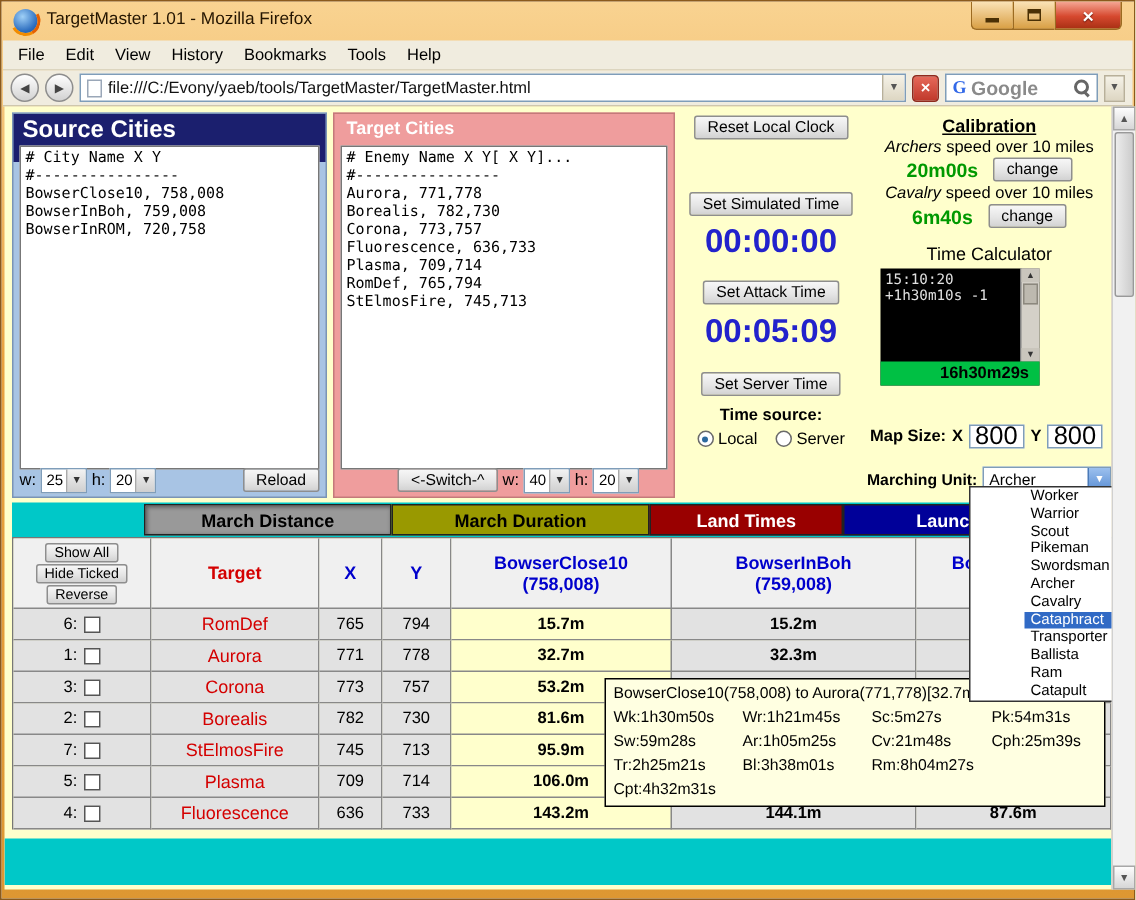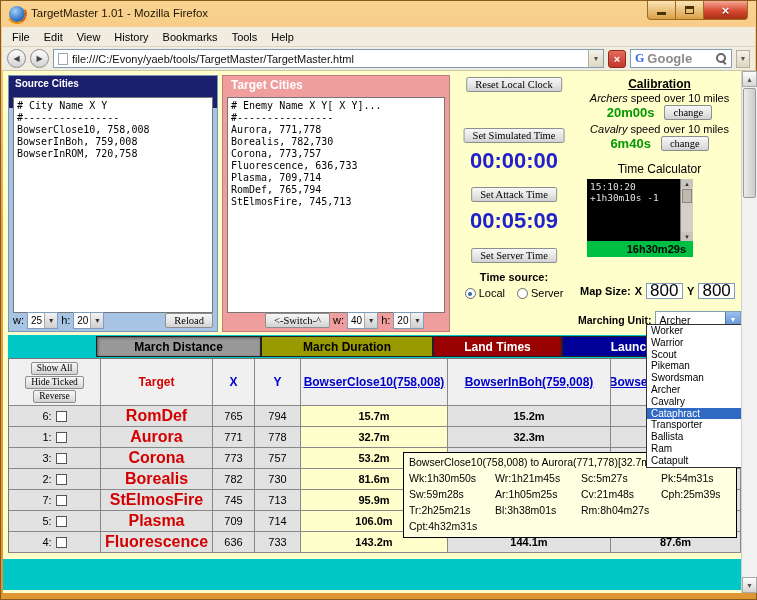--- a/index.html
+++ b/index.html
@@ -39,32 +39,32 @@
   .mag-icon { width:11px; height:11px; position:relative; flex:none; }
   .mag-icon::before { content:""; position:absolute; left:0; top:0; width:6px; height:6px; border:2px solid #666; border-radius:50%; }
   .mag-icon::after { content:""; position:absolute; left:7px; top:7px; width:5px; height:2px; background:#666; transform:rotate(45deg); transform-origin:0 0; }
   .nav-drop { width:14px; height:18px; display:flex; align-items:center; justify-content:center; font-size:7px; color:#555; border:1px solid #b8b09a; background:linear-gradient(#f5f2e8,#ddd6c2); flex:none; }
 
   
   .viewport { position:absolute; left:2px; top:70px; width:738px; height:522px; background:#ffffcc; overflow:hidden; font-size:11px; }
 
   
   .panel-src { position:absolute; left:5px; top:4px; width:210px; height:257px; background:#a8c4e4; border:1px solid #7a94b5; }
-  .src-title { height:32px; background:#1b1f6e; color:#fff; font-weight:bold; font-size:10px; padding:2px 0 0 6px; }
+  .src-title { height:32px; background:#1b1f6e; color:#fff; font-weight:bold; font-size:16px; padding:2px 0 0 6px; }
   .panel-tgt { position:absolute; left:219px; top:4px; width:228px; height:257px; background:#ef9d9d; border:1px solid #c47a7a; }
   .tgt-title { height:18px; color:#fff; font-weight:bold; font-size:12px; padding:2px 0 0 8px; }
   .citybox { position:absolute; left:4px; top:21px; font-family:"DejaVu Sans Mono",monospace; font-size:10px; line-height:12px; background:#fff; border:1px solid #777; resize:none; padding:2px 3px; white-space:pre; overflow:hidden; }
   .panel-src .citybox { width:200px; height:216px; }
   .panel-tgt .citybox { width:218px; height:216px; }
   .panel-controls { position:absolute; left:4px; right:4px; bottom:2px; height:18px; display:flex; align-items:center; gap:3px; font-size:11px; }
   .push-right { margin-left:auto; }
   .gap-left { margin-left:38px; }
   .mini-select { height:17px; background:#fff; border:1px solid #7f9db9; display:inline-flex; align-items:center; font-size:10px; padding-left:3px; }
   .sel-btn { width:13px; height:15px; margin-left:2px; background:linear-gradient(#f2f2f2,#cfcfcf); border-left:1px solid #aaa; font-size:7px; display:flex; align-items:center; justify-content:center; color:#333; }
-  .btn { font-family:Liberation Serif, serif; font-size:10.5px; background:linear-gradient(#f7f7f7,#e4e4e4 60%,#d2d2d2); border:1px solid #8e8e8e; border-radius:2px; padding:1px 8px; color:#000; white-space:nowrap; }
+  .btn { font-family:Liberation Sans, sans-serif; font-size:10.5px; background:linear-gradient(#f7f7f7,#e4e4e4 60%,#d2d2d2); border:1px solid #8e8e8e; border-radius:2px; padding:1px 8px; color:#000; white-space:nowrap; }
 
   
   .clock-col { position:absolute; left:447px; top:4px; width:128px; height:252px; text-align:center; }
   .abspos { position:absolute; left:0; width:100%; }
   .cbtn { position:absolute; left:50%; transform:translateX(-50%); }
   .time { font-size:22px; font-weight:bold; color:#2222cc; line-height:26px; }
   .t1 { top:21px; } .t2 { top:73px; } .t3 { top:133px; }
   .b-reset { top:2px; } .b-sim { top:53px; } .b-atk { top:112px; } .b-srv { top:173px; }
   .ts-label { top:196px; font-weight:bold; font-size:11px; }
   .ts-radios { top:212px; display:flex; justify-content:center; gap:12px; align-items:center; font-size:11px; }
@@ -87,48 +87,48 @@
   .calc-sb .au { top:0; } .calc-sb .ad { bottom:0; }
   .calc-sb .th { position:absolute; left:1px; top:10px; width:10px; height:14px; background:#bdb9af; border:1px solid #8c887e; }
   .calc-result { position:absolute; left:0; right:0; bottom:0; height:16px; background:#00c044; color:#000; font-weight:bold; font-size:11px; text-align:right; padding:2px 7px 0 0; }
   .map-row { top:208px; display:flex; align-items:center; gap:4px; font-weight:bold; font-size:11px; padding-left:2px; }
   .num-input { width:37px; height:16px; border:1px solid #7f9db9; font-size:17px; padding:1px 3px; font-family:inherit; background:#fff; }
   .unit-row { top:236px; display:flex; align-items:center; gap:3px; font-weight:bold; font-size:10.5px; white-space:nowrap; }
   .combo { flex:1; height:17px; background:#fff; border:1px solid #7f9db9; display:flex; align-items:center; position:relative; padding-left:4px; font-weight:normal; font-size:10.5px; }
   .combo-btn { position:absolute; right:0; top:0; width:15px; height:15px; background:linear-gradient(#9cc0ee,#5b8fd4); border-left:1px solid #4a7ab8; color:#fff; font-size:7px; display:flex; align-items:center; justify-content:center; }
 
   
-  .unit-dd { position:absolute; left:643px; top:253px; width:99px; background:#fff; border:1px solid #333; z-index:60; }
+  .unit-dd { position:absolute; left:643px; top:253px; width:99px; background:#fff; border:1px solid #333; z-index:60;padding-left:36px; }
   .dd-item { height:11.8px; line-height:11.8px; font-size:10px; padding-left:4px; color:#000; white-space:nowrap; overflow:hidden; }
   .dd-item.hl { background:#316ac5; color:#fff; }
 
   
   .tabbar { position:absolute; left:5px; top:264px; width:732px; height:23px; background:#00c8c8; }
   .tab { position:absolute; top:1px; height:21px; border:1px solid #222; font-weight:bold; font-size:12px; display:flex; align-items:center; justify-content:center; }
   .tab0 { left:88px;  width:165px; background:#999999; color:#000; box-shadow:inset 1px 1px 3px rgba(0,0,0,.45); }
   .tab1 { left:253px; width:172px; background:#999900; color:#000; }
   .tab2 { left:425px; width:129px; background:#990000; color:#fff; }
   .tab3 { left:554px; width:178px; background:#000099; color:#fff; }
 
   
   .march-table { position:absolute; left:5px; top:287px; width:734px; border-left:1px solid #777; border-top:1px solid #777; }
   .t-row { display:grid; grid-template-columns:92px 112px 42px 46px 147px 163px 130px; }
   .t-cell { border-right:1px solid #888; border-bottom:1px solid #888; display:flex; align-items:center; justify-content:center; overflow:hidden; }
   .t-head { height:47px; }
   .t-head .t-cell { background:#f0f0f0; font-weight:bold; font-size:12px; color:#0000cc; }
   .t-head .head-target { color:#d40000; }
   .head-btns { flex-direction:column; gap:1px; padding:2px 0; }
   .btn.sm { font-size:9.5px; padding:0 5px; height:13px; line-height:11px; }
-  .head-src { line-height:14px;text-decoration:underline; }
+  .head-src { flex-direction:column; line-height:14px; }
   .t-data { height:21px; }
   .t-data .t-cell { background:#e2e2e2; font-size:11px; color:#000; }
   .cell-num { gap:4px; }
   .rownum { font-size:11px; }
   .chk { width:11px; height:11px; background:#fff; border:1px solid #555; flex:none; }
-  .t-data .cell-target { color:#d40000; font-weight:bold; font-size:16px; }
+  .t-data .cell-target { color:#d40000; font-weight:normal; font-size:12px; }
   .cell-dist { font-weight:bold; }
   .t-data .cell-d1 { background:#ffffcc; }
 
   
   .tooltip { position:absolute; left:400px; top:381px; width:334px; background:#ffffe1; border:1px solid #000; z-index:50; padding:2px 5px 3px 5px; font-size:10.5px; color:#000; }
   .tt-title { line-height:15px; white-space:nowrap; }
   .tt-grid { display:grid; grid-template-columns:86px 86px 80px 72px; line-height:16px; }
 
   
   .bottom-bar { position:absolute; left:0; top:488px; width:738px; height:31px; background:#00c8c8; }

